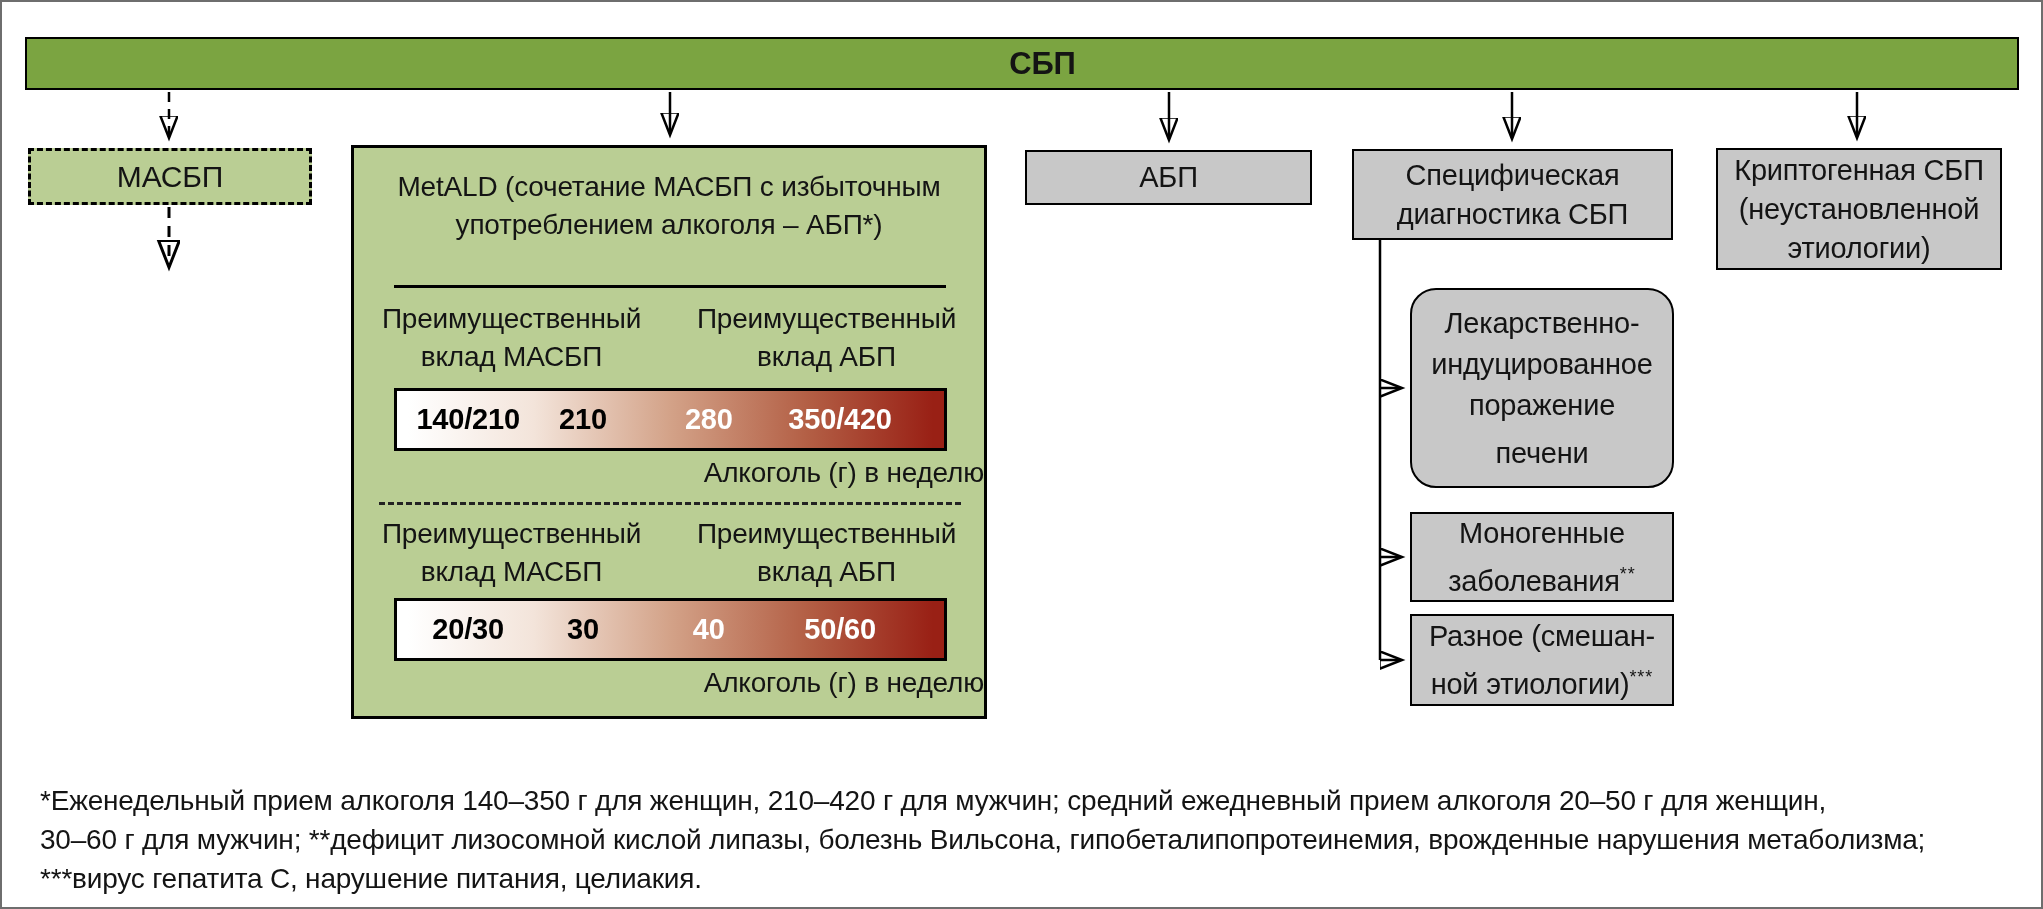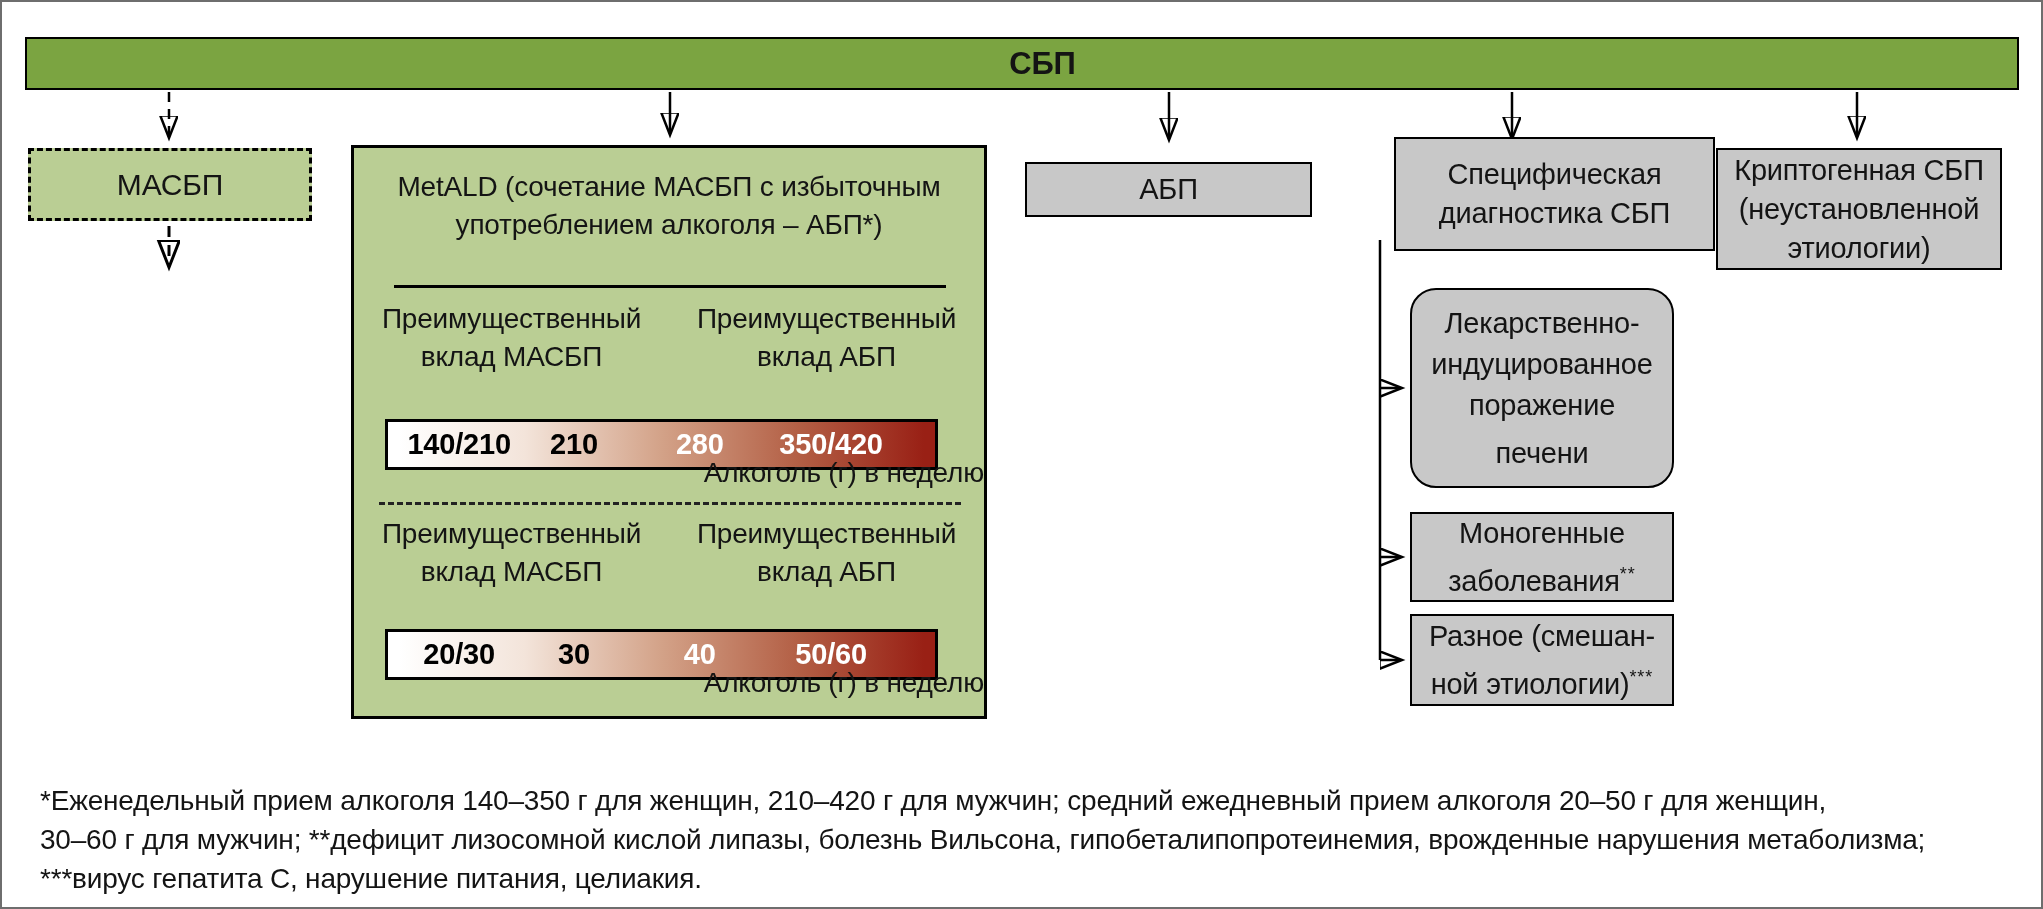--- a/index.html
+++ b/index.html
@@ -12,44 +12,44 @@
   .abs{position:absolute;box-sizing:border-box;}
   .center{display:flex;align-items:center;justify-content:center;text-align:center;}
   .ml{white-space:pre-line;}
   .box{border:2px solid #000;}
   .greenlight{background:var(--green-light);}
   .gray{background:var(--gray-box);}
   
   #topbar{left:23px;top:35px;width:1994px;height:53px;background:var(--green-dark);
     border:2px solid #000;font-weight:bold;font-size:31px;padding-left:41px;}
   
-  #masbp{left:26px;top:146px;width:284px;height:73px;border:3px dashed #000;font-size:30px;}
+  #masbp{left:26px;top:146px;width:284px;height:57px;border:3px dashed #000;font-size:30px;}
   #masg{left:24px;top:277px;width:286px;height:96px;border:3px dashed #000;border-radius:50%;font-size:30px;}
   
   #metald{left:349px;top:143px;width:636px;height:574px;border:3px solid #000;font-size:28px;}
   #metald .title{left:0;top:20px;width:100%;line-height:38px;text-align:center;}
   #metald .soliddiv{left:40px;right:38px;top:137px;border-top:3px solid #000;height:0;}
   .hdrrow{left:0;width:100%;display:flex;}
   .hdrrow > div{flex:1;text-align:center;line-height:38px;}
   #hdr1{top:152px;} #hdr2{top:367px;}
-  .scalebar{left:31px;width:553px;height:51px;border:3px solid #000;
-    background:linear-gradient(90deg,#ffffff 2%,#f3e4da 25%,#d3a288 50%,#b35f45 75%,#992015 98%);margin-top:31px;}
+  .scalebar{left:40px;width:553px;height:63px;border:3px solid #000;
+    background:linear-gradient(90deg,#ffffff 2%,#f3e4da 25%,#d3a288 50%,#b35f45 75%,#992015 98%);}
   #bar1{top:240px;} #bar2{top:450px;}
   .scalebar span{position:absolute;top:0;height:100%;display:flex;align-items:center;
     transform:translateX(-50%);font-weight:bold;font-size:29px;}
   .scalebar .v0{left:13%;color:#000;}
   .scalebar .v1{left:34%;color:#000;}
   .scalebar .v2{left:57%;color:#fff;}
   .scalebar .v3{left:81%;color:#fff;}
   .caption{left:0;width:100%;text-align:right;}
   #cap1{top:309px;} #cap2{top:519px;}
   #metald .dasheddiv{left:25px;right:23px;top:354px;border-top:3px dashed #222;height:0;}
   
-  #abp{left:1023px;top:148px;width:287px;height:55px;font-size:29px;margin-top:12px;}
-  #specific{left:1350px;top:135px;width:321px;height:114px;font-size:29px;line-height:39px;margin-left:42px;}
+  #abp{left:1023px;top:148px;width:287px;height:55px;font-size:29px;}
+  #specific{left:1350px;top:147px;width:321px;height:91px;font-size:29px;line-height:39px;}
   #crypto{left:1714px;top:146px;width:286px;height:122px;font-size:29px;line-height:39px;}
   .child{left:1408px;width:264px;font-size:29px;line-height:41px;}
   #child0{top:286px;height:200px;border-radius:26px;}
   #child1{top:510px;height:90px;}
   #child2{top:612px;height:92px;}
   sup{font-size:0.62em;letter-spacing:1px;}
   
   #footnote{left:38px;top:779px;width:1975px;font-size:28px;line-height:39px;}
   
   #wires{position:absolute;left:0;top:0;width:2043px;height:909px;pointer-events:none;}

